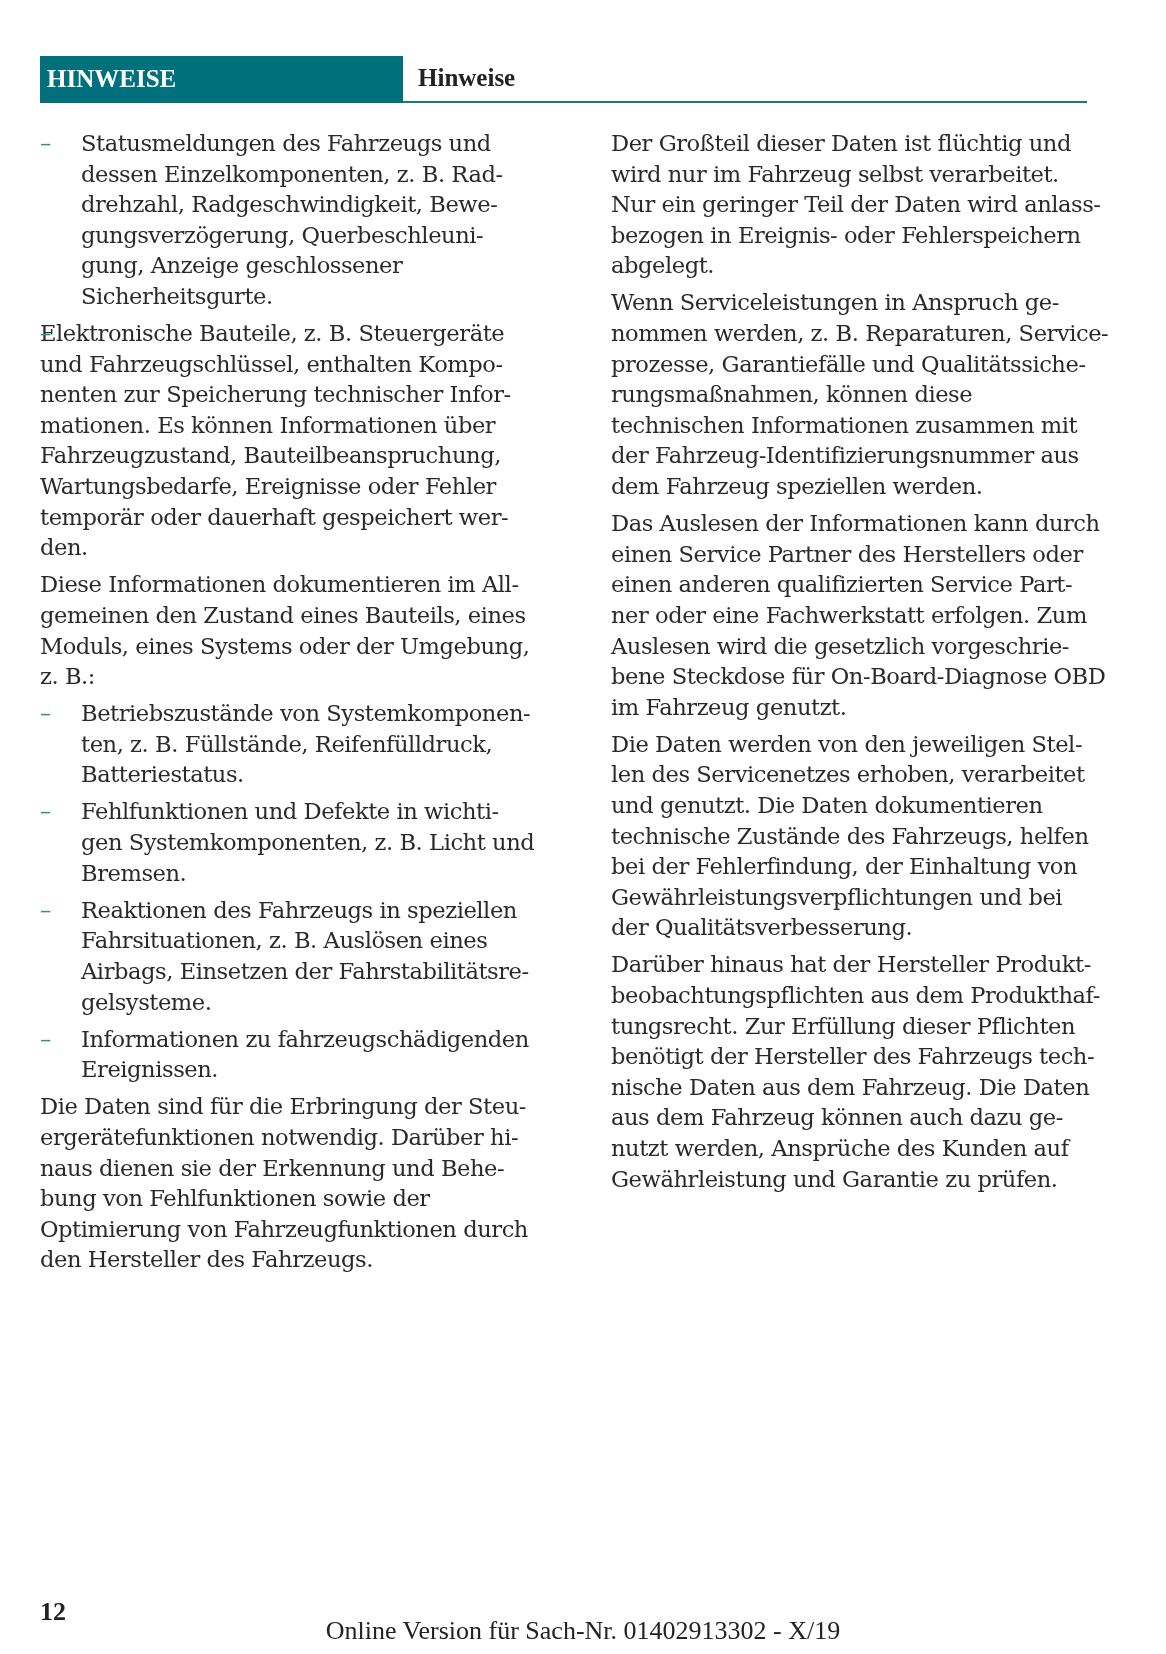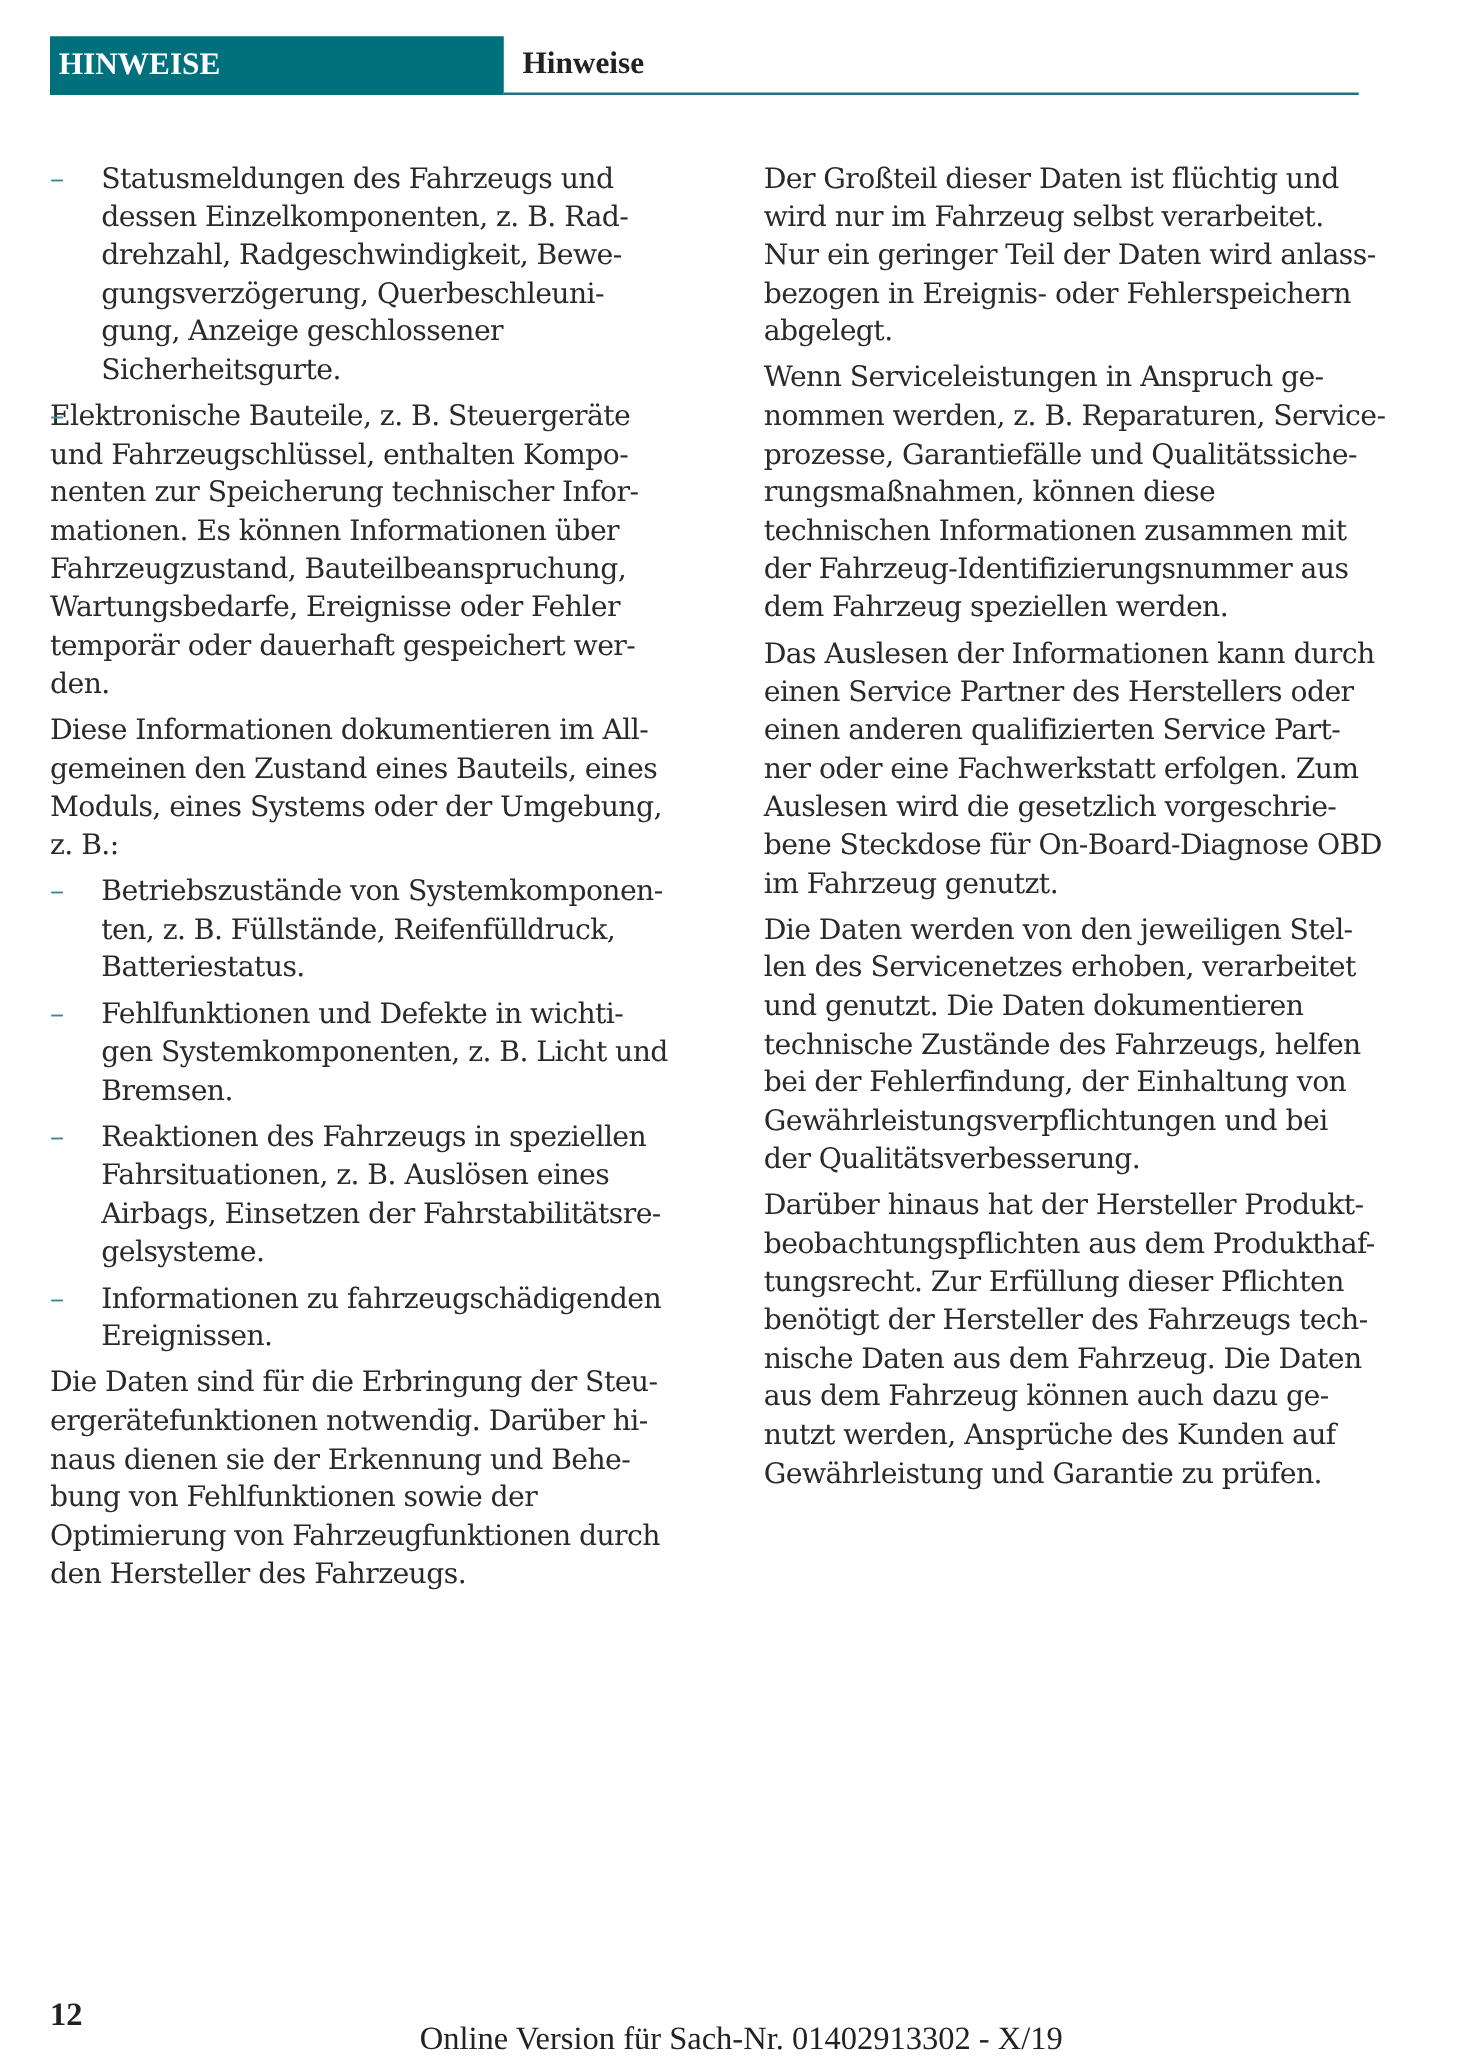--- a/index.html
+++ b/index.html
@@ -1,35 +1,35 @@
 <!DOCTYPE html>
 <html><head>
 <meta charset="utf-8">
 <style>
   html, body { margin: 0; padding: 0; background: #ffffff; }
   body { width: 1166px; height: 1654px; position: relative; overflow: hidden;
          font-family: "DejaVu Serif", "Liberation Serif", serif; color: #2a2a2a; }
-  .header { position: absolute; left: 40px; top: 29px; width: 1047px; height: 47px; }
+  .header { position: absolute; left: 40px; top: 56px; width: 1047px; height: 47px; }
   .header-tab { position: absolute; left: 0; top: 0; width: 363px; height: 47px; background: #00707c; }
   .header-tab span { position: absolute; left: 7px; top: 9px; color: #ffffff;
          font-family: "Liberation Serif", serif; font-weight: bold; font-size: 25px; letter-spacing: 0px; }
   .header-title { position: absolute; left: 378px; top: 8px; font-family: "Liberation Serif", serif;
          font-weight: bold; font-size: 25px; color: #222; }
   .header-rule { position: absolute; left: 363px; top: 45px; width: 684px; height: 2px; background: #1d7682; }
   .col { position: absolute; top: 128px; font-size: 22.6px; line-height: 30.6px; letter-spacing: -0.45px; }
   .col-left { left: 40px; width: 510px; }
   .col-right { left: 583px; width: 510px; margin-left: 28px; }
   .para { margin: 0 0 6.5px 0; white-space: pre-line; }
   .bullet { position: relative; padding-left: 41px; margin: 0 0 6.5px 0; white-space: pre-line; }
   .bullet .dash { position: absolute; left: 0; top: 0; color: #3b8893; }
   .page-num { position: absolute; left: 40px; top: 1597px; font-family: "Liberation Serif", serif;
          font-size: 26px; font-weight: bold; color: #222; }
   .footer { position: absolute; left: 0; width: 1166px; top: 1616px; text-align: center;
          font-family: "Liberation Serif", serif; font-size: 26px; color: #222; }
-  .footer span { position: relative; left: 10px; }
+  .footer span { position: relative; left: 0px; }
 </style>
 </head>
 <body>
 
 <div class="header">
   <div class="header-tab">
     <span>HINWEISE</span>
   </div>
   <div class="header-title">Hinweise</div>
   <div class="header-rule"></div>

